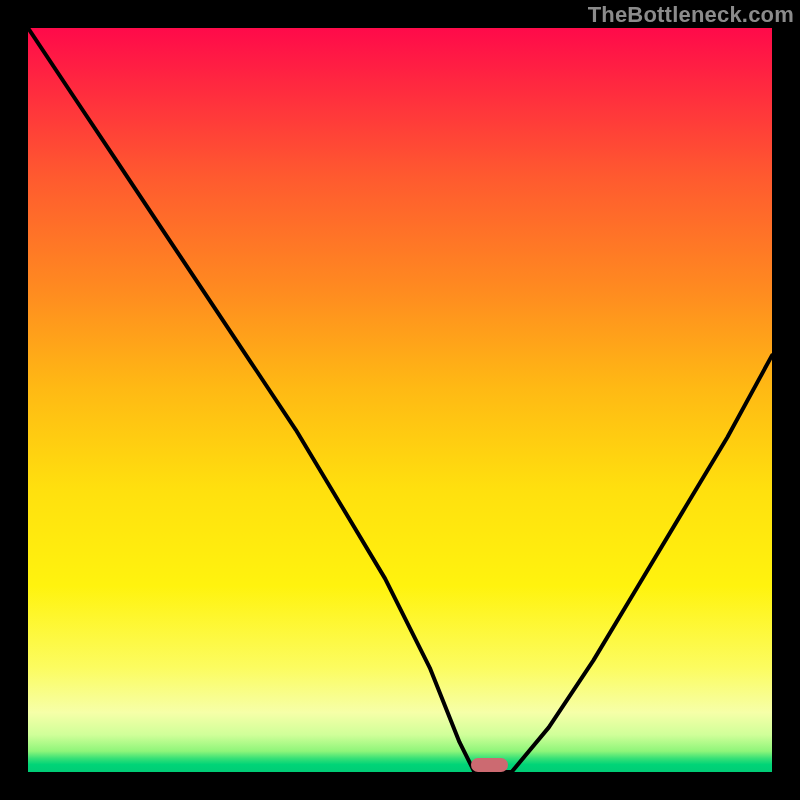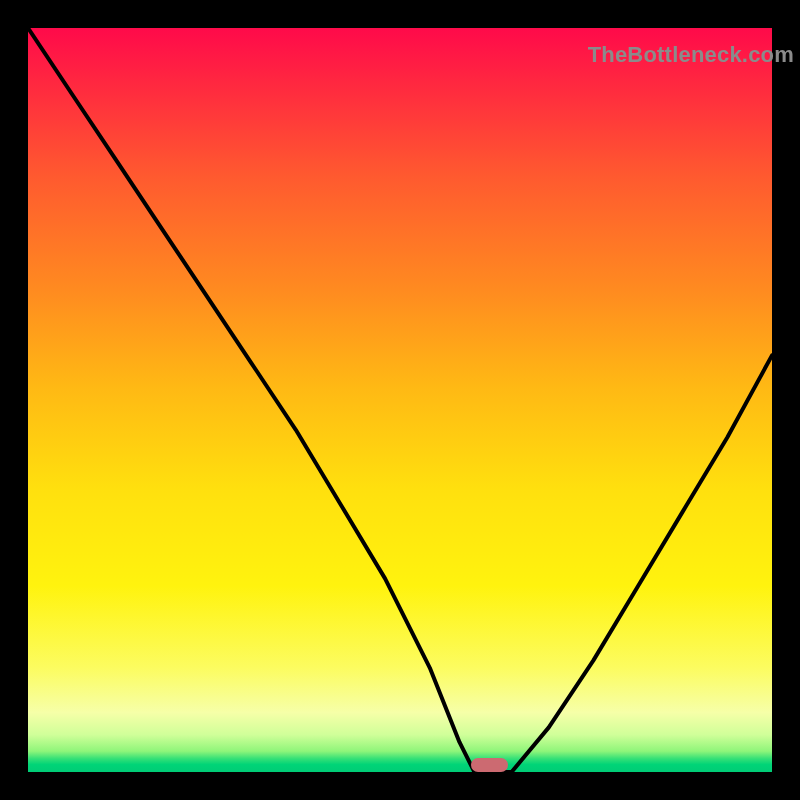--- a/index.html
+++ b/index.html
@@ -53,21 +53,20 @@
   }
   .watermark {
     position: absolute;
     right: 6px;
     top: 2px;
     font-family: Arial, Helvetica, sans-serif;
     font-size: 22px;
     font-weight: 600;
     color: #8b8b8b;
     letter-spacing: 0.2px;
-    margin-top: 40px;
   }
 </style>
 </head>
 <body>
 
 <div class="chart">
   <div class="plot-area">
     <svg class="curve" viewBox="0 0 744 744" preserveAspectRatio="none">
       <path d="M0.0 0.0 L44.6 67.0 L89.3 133.9 L133.9 200.9 L178.6 267.8 L223.2 334.8 L267.8 401.8 L312.5 476.2 L357.1 550.6 L401.8 639.8 L431.5 714.2 L446.4 744.0 L461.3 744.0 L483.6 744.0 L520.8 699.4 L565.4 632.4 L610.1 558.0 L654.7 483.6 L699.4 409.2 L744.0 327.4" fill="none" stroke="#000" stroke-width="4" stroke-linecap="round" stroke-linejoin="round"></path>
     </svg>

